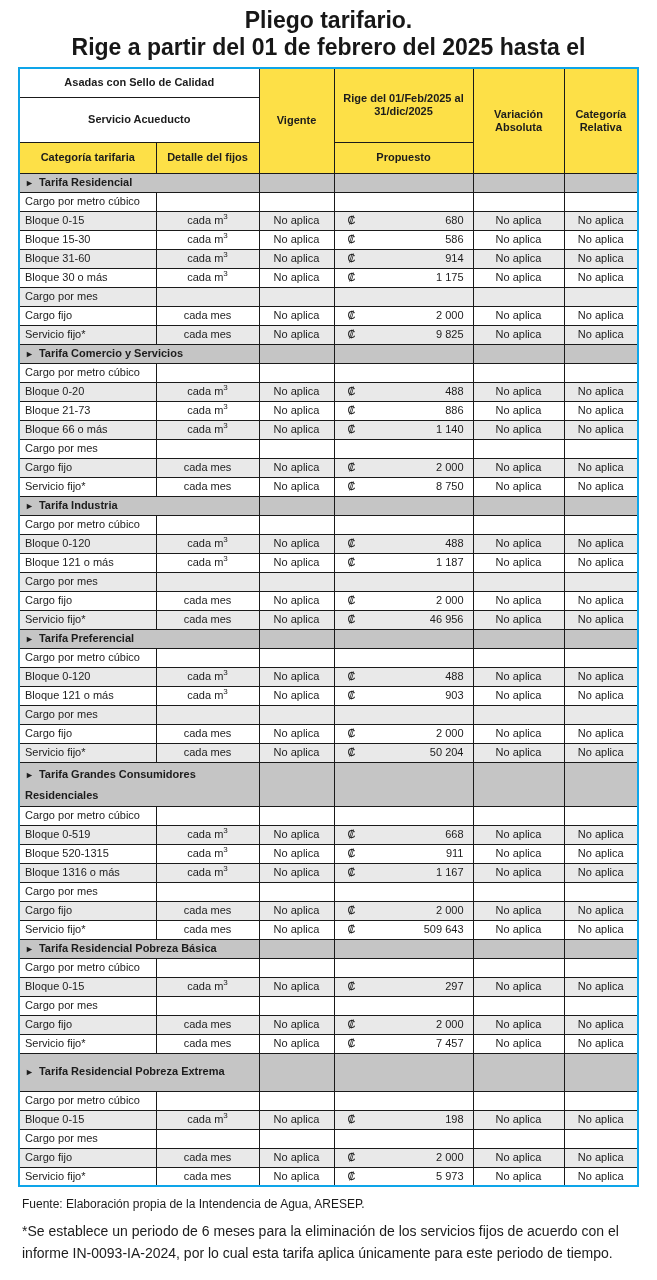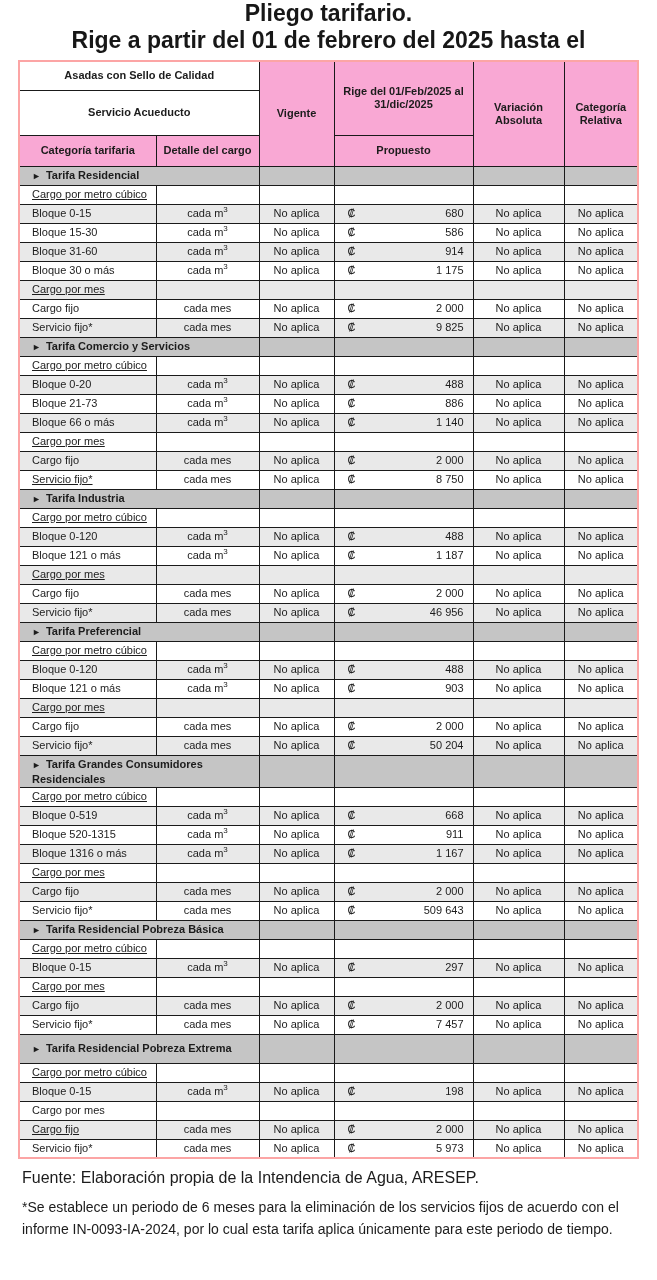--- a/index.html
+++ b/index.html
@@ -5,58 +5,58 @@
   * { box-sizing: border-box; }
   html, body { margin: 0; padding: 0; }
   body {
     width: 657px; height: 1280px; overflow: hidden;
     background: #ffffff; color: #1c1c1c;
     font-family: "Liberation Sans", "DejaVu Sans", sans-serif;
   }
   .page { width: 657px; height: 1280px; position: relative; }
 
   .title {
-    padding-top: 0; text-align: center;
+    padding-top: 7px; text-align: center;
     font-weight: bold; font-size: 23px; line-height: 27px; color: #171717;
   }
 
   table.tariff {
     border-collapse: collapse; table-layout: fixed;
     margin: 6px 8px 0 18px; width: 619px;
-    border: 2px solid #fca5a5;
+    border: 2px solid #0ea5e9;
   }
   td {
     border: 1px solid #1a1a1a;
     font-size: 11px; line-height: 13px;
     padding: 1px 4px; height: 19px;
     vertical-align: middle; overflow: hidden;
   }
-  thead td { text-align: center; font-weight: bold; background: #f9a8d4; }
+  thead td { text-align: center; font-weight: bold; background: #fde047; }
   thead td.white-cell { background: #ffffff; height: 29px; }
   thead tr.h2 td.white-cell { height: 45px; }
   thead tr.h3 td { height: 31px; }
 
   tbody tr.plain  td { background: #ffffff; }
   tbody tr.stripe td { background: #e9e9e9; }
   tbody tr.section-row td { background: #c5c5c5; font-weight: bold; }
-  tbody tr.section-row.tall td { height: 15px; line-height: 14px; }
-  tbody tr.section-row.tallish td { height: 29px; }
-
-  td.lbl { text-align: left; padding-left: 12px; }
+  tbody tr.section-row.tall td { height: 15px; line-height: 20px; }
+  tbody tr.section-row.tallish td { height: 38px; }
+
+  td.lbl { text-align: left; padding-left: 5px; }
   td.ctr { text-align: center; }
-  .ul { text-decoration: underline; }
+  .ul { }
   td.amt .amt-wrap {
     display: flex; justify-content: space-between; align-items: center;
     padding: 0 5px 0 9px;
   }
   .sec-marker { font-size: 9px; margin-right: 5px; }
   sup { font-size: 8px; line-height: 0; }
 
   .footer { margin: 10px 0 0 22px; width: 616px; color: #1c1c1c; }
-  .fuente { font-size: 16px; }
+  .fuente { font-size: 12px; }
   .note { font-size: 14px; line-height: 21.5px; margin-top: 10px; }
 </style>
 </head>
 <body>
 
 <div class="page">
 
   <div class="title">
     <div>Pliego tarifario.</div>
     <div>Rige a partir del 01 de febrero del 2025 hasta el</div>
@@ -77,21 +77,21 @@
         <td rowspan="3">Vigente</td>
         <td rowspan="2">Rige del 01/Feb/2025 al 31/dic/2025</td>
         <td rowspan="3">Variación Absoluta</td>
         <td rowspan="3">Categoría Relativa</td>
       </tr>
       <tr class="h2">
         <td colspan="2" class="white-cell">Servicio Acueducto</td>
       </tr>
       <tr class="h3">
         <td>Categoría tarifaria</td>
-        <td>Detalle del cargo</td>
+        <td>Detalle del fijos</td>
         <td>Propuesto</td>
       </tr>
     </thead>
     <tbody id="tbody">
         <tr class="section-row">
           <td class="lbl" colspan="2"><span class="sec-marker">►</span><span>Tarifa Residencial</span></td>
           <td></td>
           <td></td>
           <td></td>
           <td></td>

